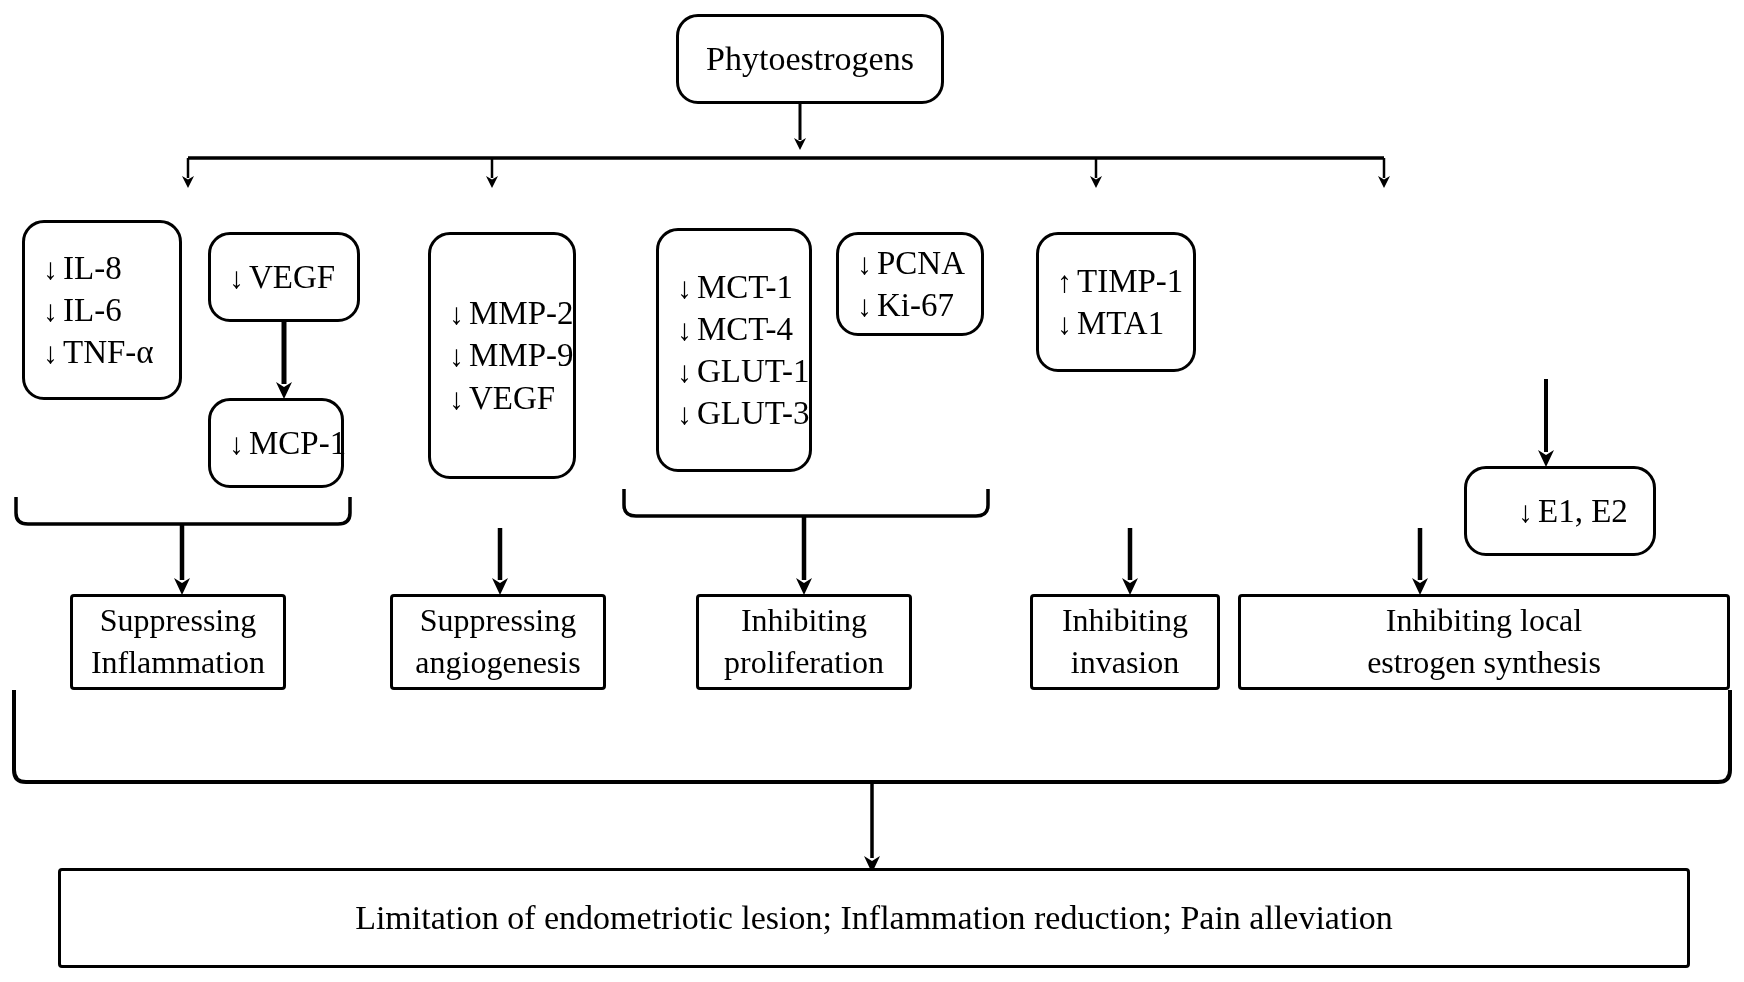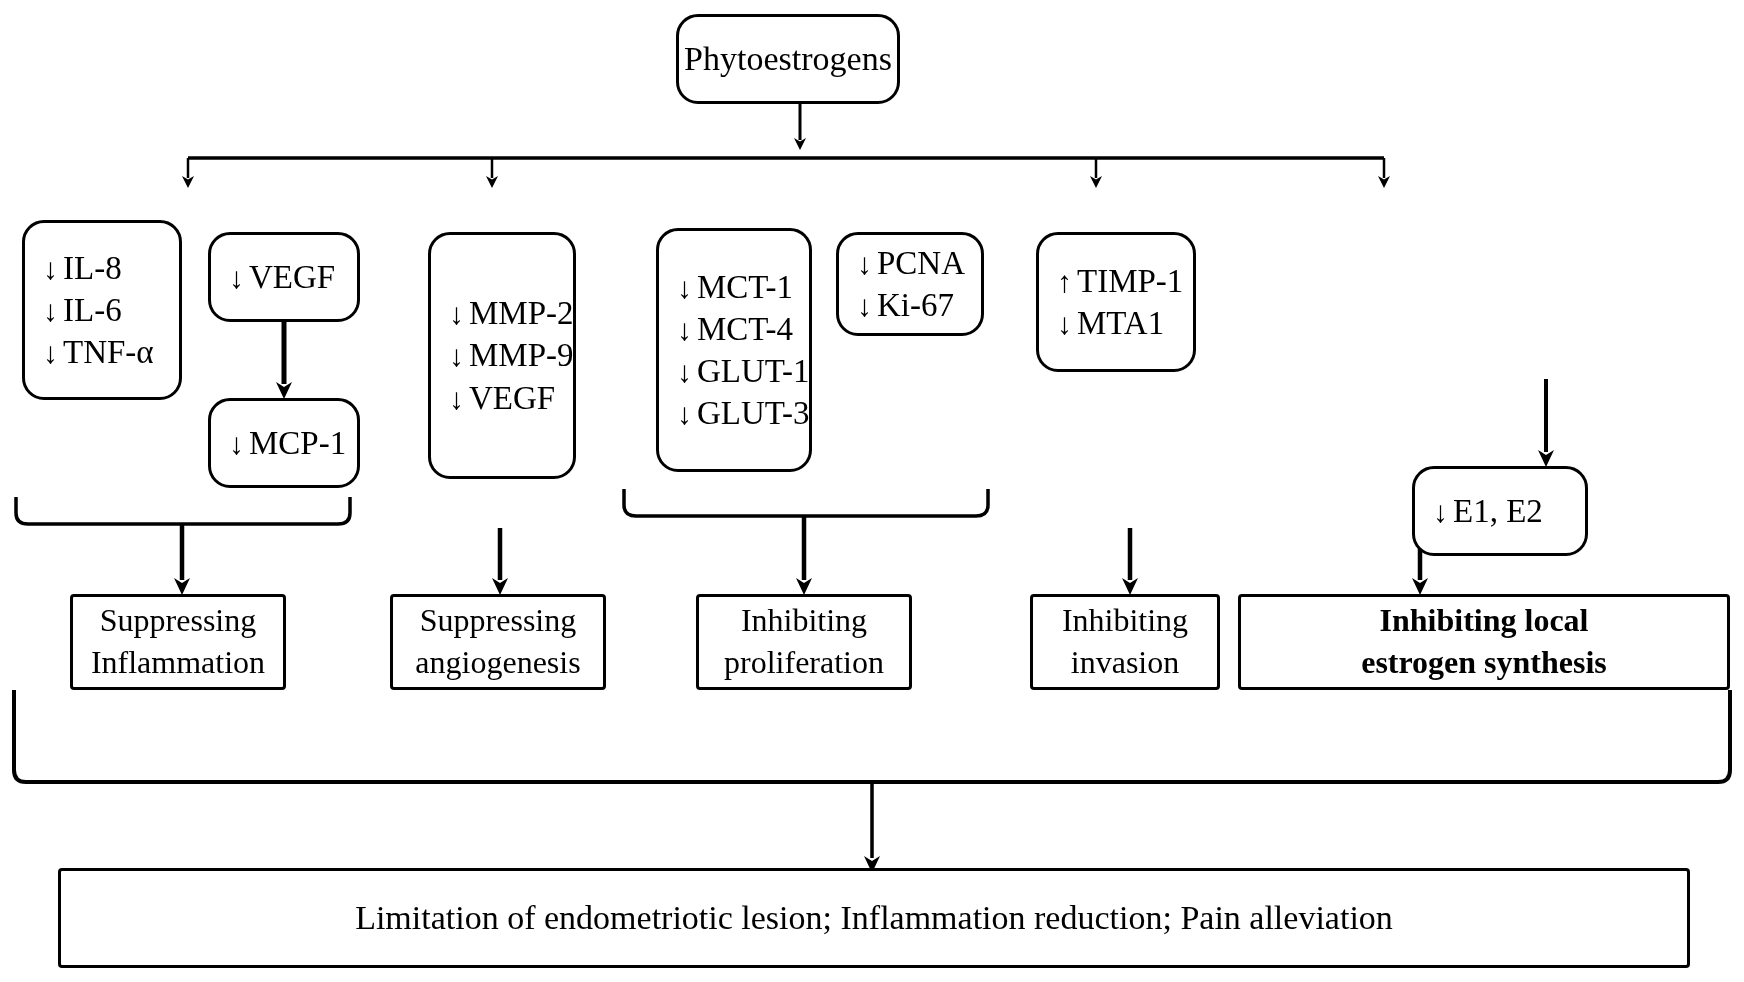--- a/index.html
+++ b/index.html
@@ -128,35 +128,35 @@
     <g>
       <line x1="1420" y1="528" x2="1420" y2="580" stroke="#000000" stroke-width="4.5" marker-end="url(#arrowThick)"></line>
     </g>
 
     <g>
       <path d="M14,690 L14,770 Q14,782 26,782 L1718,782 Q1730,782 1730,770 L1730,690" fill="none" stroke="#000000" stroke-width="4"></path>
       <line x1="872" y1="782" x2="872" y2="858" stroke="#000000" stroke-width="3.5" marker-end="url(#arrowThick)"></line>
     </g>
   </svg>
 
-  <div class="node rounded title" style="left:676px; top:14px; width:224px; height:90px;">
+  <div class="node rounded title" style="left:676px; top:14px; width:268px; height:90px;">
     <span class="line">Phytoestrogens</span>
   </div>
 
   <div class="node rounded lines-list" style="left:22px; top:220px; width:160px; height:180px; align-items:flex-end;">
     <span class="line"><span class="arrow-glyph">↓</span><span>IL-8</span></span>
     <span class="line"><span class="arrow-glyph">↓</span><span>IL-6</span></span>
     <span class="line"><span class="arrow-glyph">↓</span><span>TNF-α</span></span>
   </div>
 
   <div class="node rounded lines-list" style="left:208px; top:232px; width:152px; height:90px; align-items:flex-start; justify-content:center;">
     <span class="line"><span class="arrow-glyph">↓</span><span>VEGF</span></span>
   </div>
 
-  <div class="node rounded lines-list" style="left:208px; top:398px; width:152px; height:90px; align-items:flex-start; justify-content:center;">
+  <div class="node rounded lines-list" style="left:208px; top:398px; width:136px; height:90px; align-items:flex-start; justify-content:center;">
     <span class="line"><span class="arrow-glyph">↓</span><span>MCP-1</span></span>
   </div>
 
   <div class="node rounded lines-list" style="left:428px; top:232px; width:148px; height:247px; align-items:flex-start;">
     <span class="line"><span class="arrow-glyph">↓</span><span>MMP-2</span></span>
     <span class="line"><span class="arrow-glyph">↓</span><span>MMP-9</span></span>
     <span class="line"><span class="arrow-glyph">↓</span><span>VEGF</span></span>
   </div>
 
   <div class="node rounded lines-list" style="left:656px; top:228px; width:156px; height:244px; align-items:flex-start;">
@@ -170,21 +170,21 @@
     <span class="line"><span class="arrow-glyph">↓</span><span>PCNA</span></span>
     <span class="line"><span class="arrow-glyph">↓</span><span>Ki-67</span></span>
   </div>
 
   <div class="node rounded lines-list" style="left:1036px; top:232px; width:160px; height:140px; align-items:flex-start;">
     <span class="line"><span class="arrow-glyph">↑</span><span>TIMP-1</span></span>
     <span class="line"><span class="arrow-glyph">↓</span><span>MTA1</span></span>
   </div>
 
 
-  <div class="node rounded lines-list" style="left:1412px; top:466px; width:176px; height:90px; align-items:flex-start; justify-content:center;">
+  <div class="node rounded lines-list" style="left:1464px; top:466px; width:192px; height:90px; align-items:flex-start; justify-content:center;padding-left:33px;">
     <span class="line"><span class="arrow-glyph">↓</span><span>E1, E2</span></span>
   </div>
 
   <div class="node sharp outcome" style="left:70px; top:594px; width:216px; height:96px;">
     <span class="line">Suppressing</span>
     <span class="line">Inflammation</span>
   </div>
 
   <div class="node sharp outcome" style="left:390px; top:594px; width:216px; height:96px;">
     <span class="line">Suppressing</span>
@@ -194,21 +194,21 @@
   <div class="node sharp outcome" style="left:696px; top:594px; width:216px; height:96px;">
     <span class="line">Inhibiting</span>
     <span class="line">proliferation</span>
   </div>
 
   <div class="node sharp outcome" style="left:1030px; top:594px; width:190px; height:96px;">
     <span class="line">Inhibiting</span>
     <span class="line">invasion</span>
   </div>
 
-  <div class="node sharp outcome" style="left:1238px; top:594px; width:492px; height:96px;font-weight:bold;">
+  <div class="node sharp outcome" style="left:1238px; top:594px; width:492px; height:96px;">
     <span class="line">Inhibiting local</span>
     <span class="line">estrogen synthesis</span>
   </div>
 
   <div class="node sharp final" style="left:58px; top:868px; width:1632px; height:100px;">
     <span class="line">Limitation of endometriotic lesion; Inflammation reduction; Pain alleviation</span>
   </div>
 
 </div>
 

